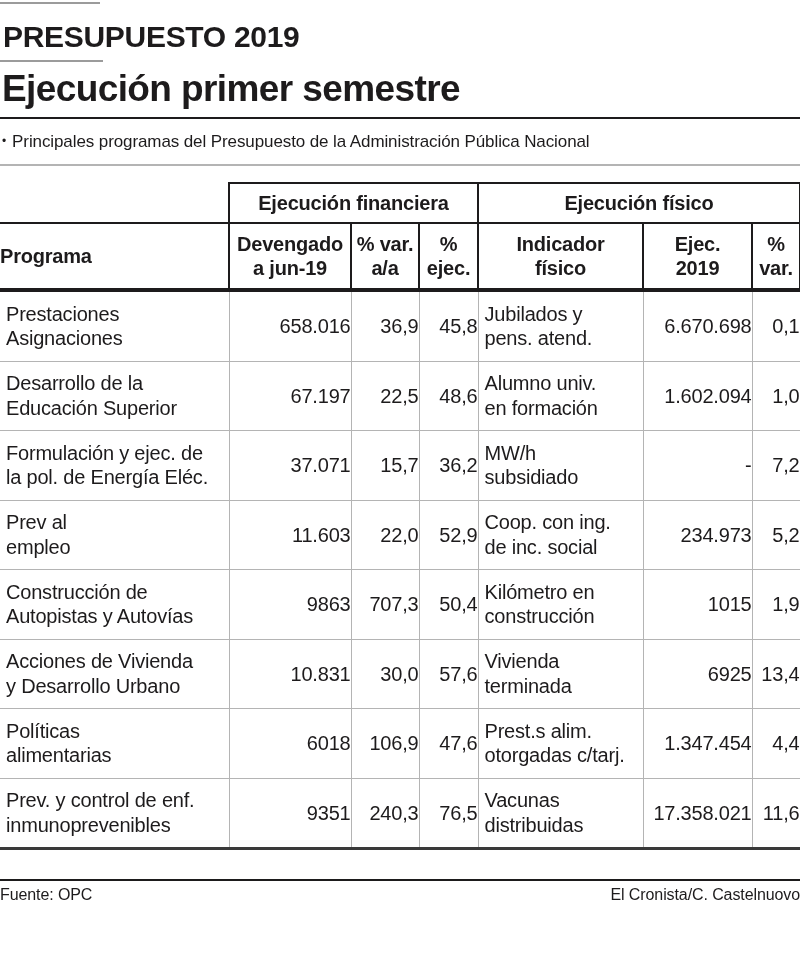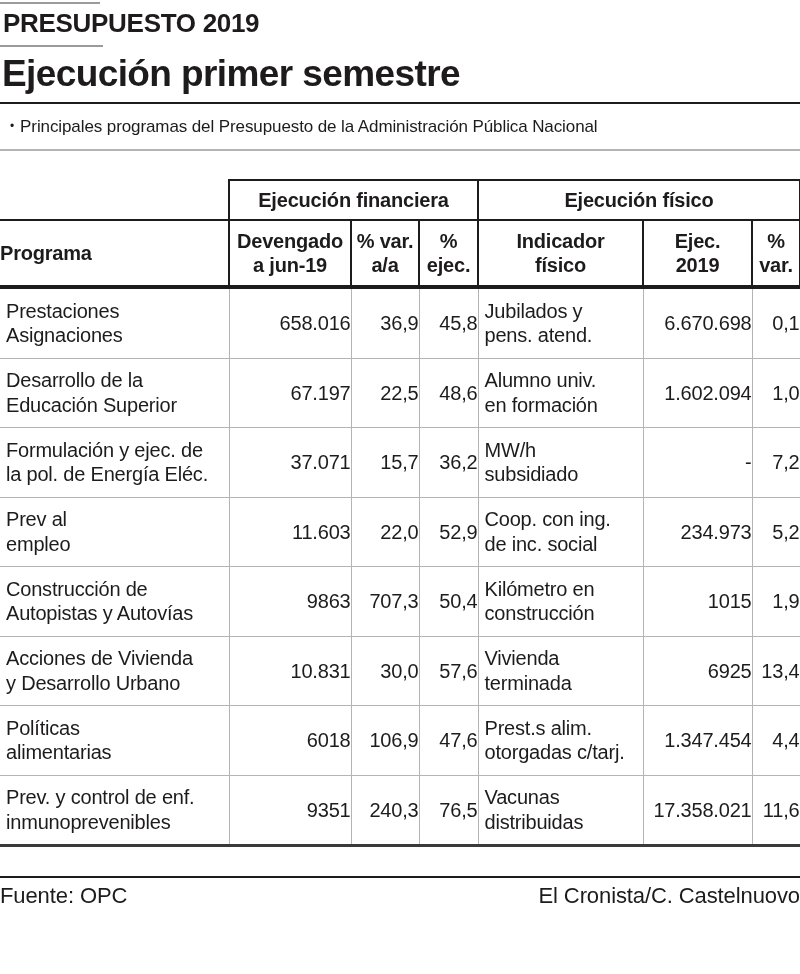--- a/index.html
+++ b/index.html
@@ -1,29 +1,29 @@
 <!DOCTYPE html>
 <html><head>
 <meta charset="utf-8">
 <style>
   html, body { margin: 0; padding: 0; background: #ffffff; }
   body { font-family: "Liberation Sans", sans-serif; color: #1d1b1c; }
   .page { width: 800px; height: 974px; overflow: hidden; box-sizing: border-box; background: #fff; position: relative; }
 
   .rule { border: 0; }
   .rule-kicker-top    { width: 100px; height: 2px; background: #9b9b9b; margin-top: 2px; }
-  .kicker             { font-weight: bold; font-size: 26px; letter-spacing: -0.3px; margin: 4px 0 6px 3px; }
+  .kicker             { font-weight: bold; font-size: 30px; letter-spacing: -0.3px; margin: 16px 0 6px 3px; }
   .rule-kicker-bottom { width: 103px; height: 2px; background: #9b9b9b; }
   .title              { font-size: 37px; font-weight: bold; letter-spacing: -0.6px; margin: 8px 0 0 2px; line-height: 1.0; }
   .rule-title         { width: 100%; height: 2px; background: #1d1b1c; margin-top: 10px; }
-  .subtitle           { font-size: 17px; margin: 0; padding: 13px 0 12px 10px; letter-spacing: -0.1px; }
+  .subtitle           { font-size: 17px; margin: 0; padding: 13px 0 12px 2px; letter-spacing: -0.1px; }
   .bullet             { font-size: 12px; vertical-align: 2px; margin-right: 6px; }
   .rule-sub           { width: 100%; height: 2px; background: #b4b4b4; }
 
-  table.data-table { width: 800px; border-collapse: collapse; table-layout: fixed; margin-top: 28px; letter-spacing: -0.2px; }
+  table.data-table { width: 800px; border-collapse: collapse; table-layout: fixed; margin-top: 16px; letter-spacing: -0.2px; }
   th, td { padding: 0; }
   .corner { border: none; }
   .group  { border-top: 2px solid #1d1b1c; font-size: 20px; font-weight: bold; height: 38px; text-align: center; vertical-align: middle; }
   .g-fin  { border-left: 2px solid #1d1b1c; border-right: 2px solid #1d1b1c; }
   .g-fis  { border-right: 2px solid #1d1b1c; }
 
   .head-row th { border-top: 2px solid #1d1b1c; border-bottom: 4px solid #1d1b1c; font-size: 20px; font-weight: bold;
                  height: 64px; text-align: center; vertical-align: middle; white-space: pre-line; line-height: 1.22; }
   .head-row th + th { border-left: 2px solid #1d1b1c; }
   .head-row th:last-child { border-right: 2px solid #1d1b1c; }
@@ -31,21 +31,21 @@
 
   tbody td { border-top: 1.5px solid #b4b4b4; height: 68.5px; font-size: 20px; vertical-align: middle;
              white-space: pre-line; line-height: 1.22; }
   tbody td + td { border-left: 1.5px solid #b4b4b4; }
   tbody td:last-child { border-right: 1.5px solid #b4b4b4; }
   tbody tr:last-child td { border-bottom: 3px solid #3a3a3a; }
   tbody td.prog, tbody td.ind { text-align: left; padding-left: 6px; padding-right: 2px; }
   tbody td.num { text-align: right; }
 
   .rule-footer { width: 100%; height: 2px; background: #1d1b1c; margin-top: 29px; }
-  .footer { display: flex; justify-content: space-between; font-size: 22px; padding-top: 5px; letter-spacing: -0.1px; }
+  .footer { display: flex; justify-content: space-between; font-size: 16px; padding-top: 5px; letter-spacing: -0.1px; }
 </style>
 </head>
 <body>
 
 <div class="page">
 
   <div class="rule rule-kicker-top"></div>
   <div class="kicker">PRESUPUESTO 2019</div>
   <div class="rule rule-kicker-bottom"></div>
 

